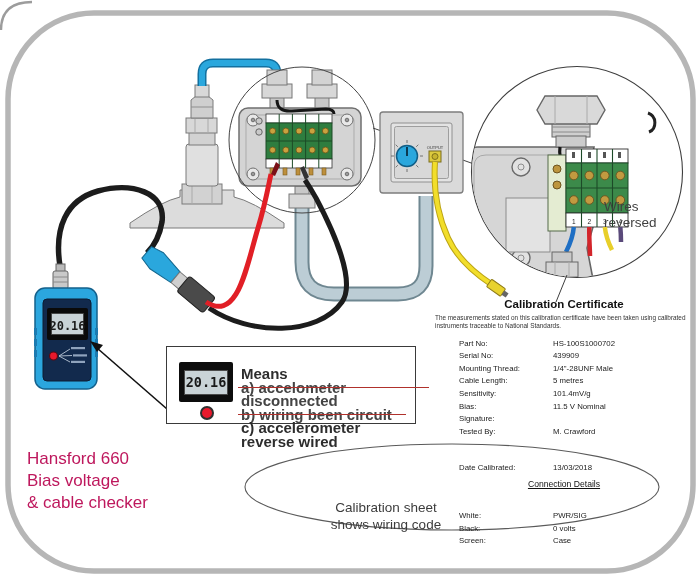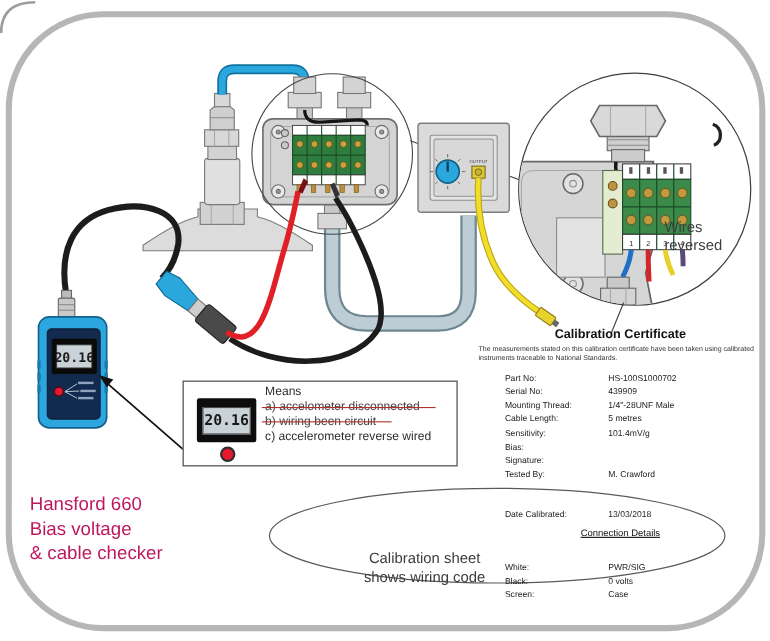--- a/index.html
+++ b/index.html
@@ -21,21 +21,21 @@
 
   
   .means-box{left:166px;top:346px;width:248px;height:76px;border:1.3px solid #3a3a3a;background:#fff;}
   .mini-display{position:absolute;left:12px;top:15px;width:54px;height:40px;background:#0d0d0d;border-radius:2px;
     display:flex;align-items:center;justify-content:center;}
   .mini-lcd{background:#c9d3d7;border:1px solid #4a4a4a;width:42px;height:23px;
     font-family:"DejaVu Sans Mono",monospace;font-weight:bold;font-size:13.5px;text-align:center;
     line-height:23px;color:#191919;}
   .mini-led{position:absolute;left:33px;top:59px;width:10px;height:10px;border-radius:50%;
     background:#e8192c;border:2.5px solid #2f2f2f;}
-  .means-text{position:absolute;left:74px;top:3px;font-size:11px;line-height:13.5px;color:#2d2d2d;}
+  .means-text{position:absolute;left:74px;top:20px;font-size:15px;line-height:13.5px;color:#2d2d2d;font-weight:bold;}
   .means-item{position:relative;width:fit-content;}
   .means-item.struck{color:#444;}
   .means-item.struck::after{content:"";position:absolute;left:-3px;right:-14px;top:6px;
     border-top:1.3px solid #b0312c;}
 
   
   .callout-text{left:300px;top:464px;width:172px;text-align:center;font-size:13.5px;line-height:1.25;color:#3c3c3c;}
 
   
   .certificate{left:435px;top:298px;width:258px;}
@@ -343,20 +343,21 @@
     <div class="cert-row">
       <span class="lbl">Cable Length:</span>
       <span class="val">5 metres</span>
     </div>
     <div class="cert-row">
       <span class="lbl">Sensitivity:</span>
       <span class="val">101.4mV/g</span>
     </div>
     <div class="cert-row">
       <span class="lbl">Bias:</span>
+      <span class="val">11.5 V Nominal</span>
     </div>
     <div class="cert-row">
       <span class="lbl">Signature:</span>
       <span class="val"></span>
     </div>
     <div class="cert-row">
       <span class="lbl">Tested By:</span>
       <span class="val">M. Crawford</span>
     </div>
     <div class="cert-row row-date">

